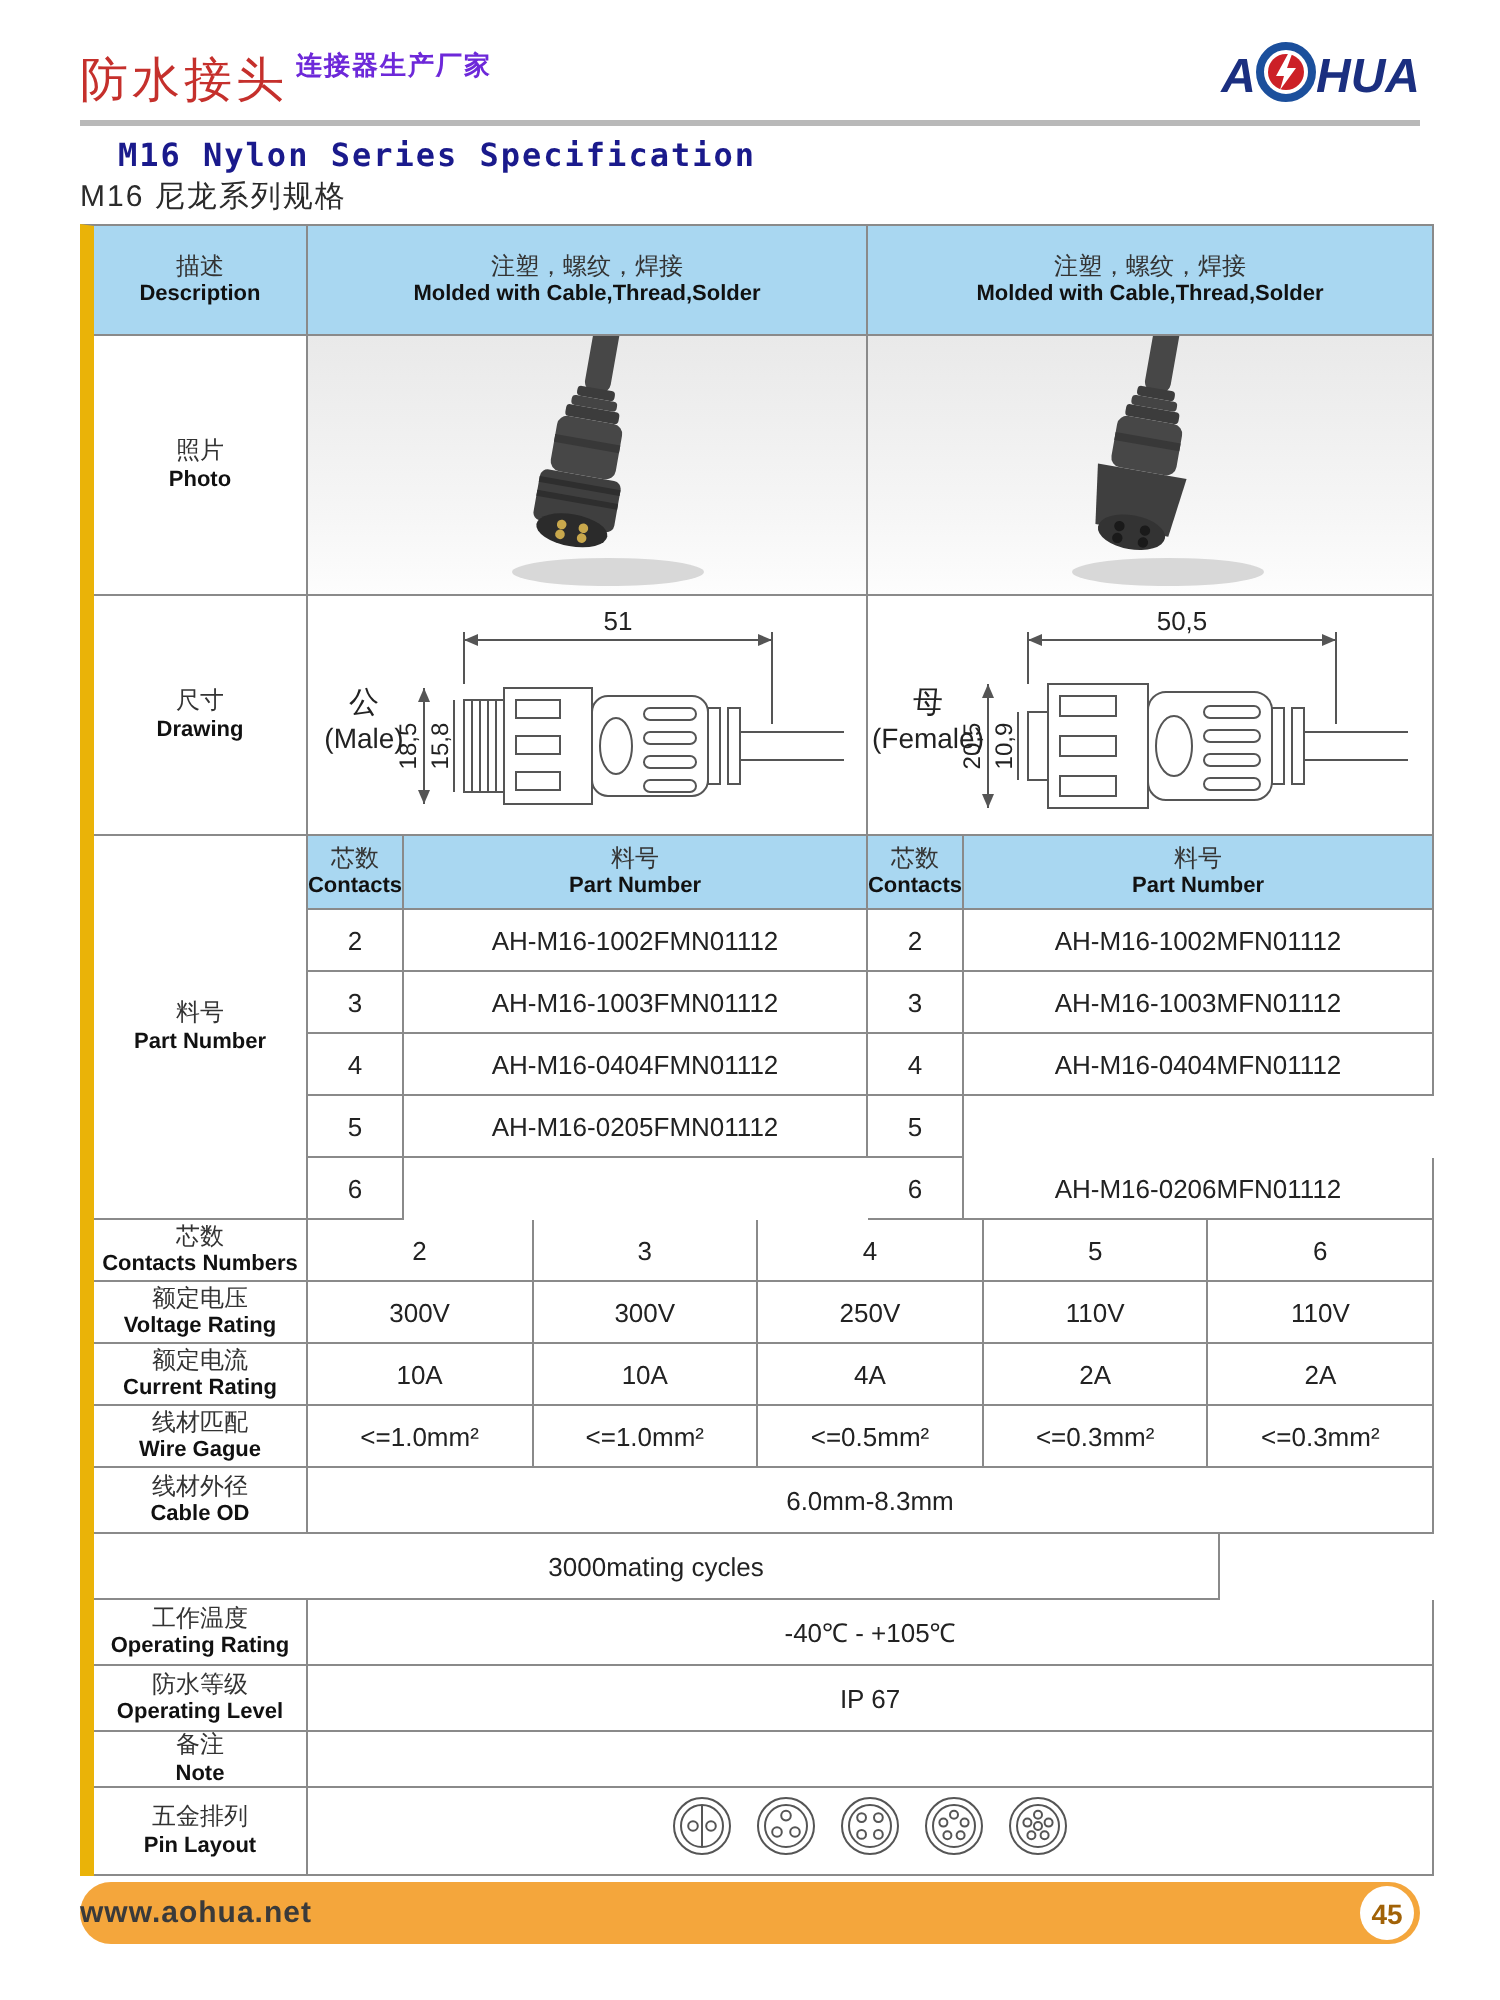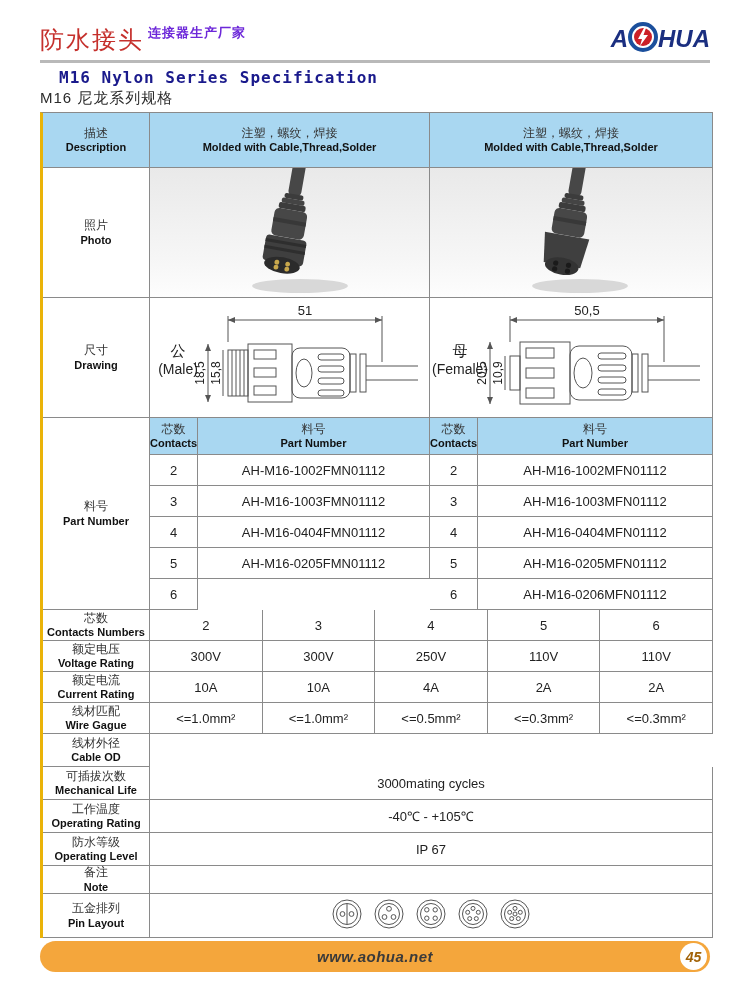--- a/index.html
+++ b/index.html
@@ -16,21 +16,21 @@
   .logo-txt{font-size:24px;font-weight:800;font-style:italic;color:#1b2f80;letter-spacing:0;}
   .hdr-rule{position:absolute;left:40px;top:60px;width:670px;height:3px;background:#b9b9b9;}
 
   
   .title-en{position:absolute;left:40px;top:68px;font-family:"DejaVu Sans Mono",monospace;
             font-weight:700;font-size:16px;color:#1a1a8c;letter-spacing:1px;padding-left:19px;}
   .title-cn{position:absolute;left:40px;top:89px;font-size:15px;color:#2b2b2b;letter-spacing:1px;}
 
   
   .tbl{position:absolute;left:40px;top:112px;width:670px;
-       border-top:1px solid #8a8a8a;border-left:3px solid #eab308;background:#fff;}
+       border-top:1px solid #8a8a8a;border-left:7px solid #eab308;background:#fff;}
   .row{display:flex;}
   .c{box-sizing:border-box;border-right:1px solid #8a8a8a;border-bottom:1px solid #8a8a8a;
      display:flex;flex-direction:column;align-items:center;justify-content:center;
      text-align:center;overflow:hidden;}
   .blue{background:#a9d7f1;}
   .cn{font-size:12px;color:#333;line-height:1.3;}
   .en{font-size:11px;font-weight:700;color:#111;line-height:1.2;}
   .val{font-size:13px;color:#222;}
   .w-label{width:107px;}
   .w-half1{width:280px;}
@@ -42,21 +42,21 @@
   .h37{height:37px;} .h31{height:31px;} .h33{height:33px;}
   .h44{height:44px;} .h28{height:28px;} .h192{height:192px;}
   .stack{display:flex;flex-direction:column;}
   .specvals{display:flex;width:563px;}
   .specvals .c{flex:1;}
   .photo-bg{background:linear-gradient(180deg,#e9e9e9 0%,#f6f6f6 70%,#fdfdfd 100%);padding:0;}
   .pins-wrap{display:flex;gap:10px;align-items:center;justify-content:center;}
 
   
   .footer-bar{position:absolute;left:40px;top:941px;width:670px;height:31px;
-              background:#f4a63c;border-radius:16px;display:flex;align-items:center;justify-content:center;font-style:italic;}
+              background:#f4a63c;border-radius:16px;display:flex;align-items:center;}
   .footer-url{font-size:15px;font-weight:700;color:#3a3a3a;letter-spacing:.5px;}
   .page-badge{position:absolute;right:3px;top:2px;width:27px;height:27px;border-radius:50%;
               background:#fff;display:flex;align-items:center;justify-content:center;
               font-size:14px;font-weight:700;color:#a16207;}
   svg text{font-family:"Liberation Sans",sans-serif;}
 </style>
 </head>
 <body>
 
 <div class="page">
@@ -278,21 +278,20 @@
         <div class="row">
           <div class="c w-c h31 val">3</div>
           <div class="c w-p2 h31 val">AH-M16-1003MFN01112</div>
         </div>
         <div class="row">
           <div class="c w-c h31 val">4</div>
           <div class="c w-p2 h31 val">AH-M16-0404MFN01112</div>
         </div>
         <div class="row">
           <div class="c w-c h31 val">5</div>
-          <div class="c w-p2 h31 val">AH-M16-0205MFN01112</div>
         </div>
         <div class="row">
           <div class="c w-c h31 val">6</div>
           <div class="c w-p2 h31 val">AH-M16-0206MFN01112</div>
         </div>
       </div>
     </div>
 
     <div class="row">
       <div class="c w-label h31">
@@ -345,26 +344,23 @@
         <div class="c h31 val">&lt;=0.3mm²</div>
         <div class="c h31 val">&lt;=0.3mm²</div>
       </div>
     </div>
 
     <div class="row">
       <div class="c w-label h33">
         <span class="cn">线材外径</span>
         <span class="en">Cable OD</span>
       </div>
-    </div>
-    <div class="row">
-      <div class="c w-label h33">
-        <span class="cn">可插拔次数</span>
-        <span class="en">Mechanical Life</span>
-      </div>
+      <div class="c h33 val" style="width:563px;">6.0mm-8.3mm</div>
+    </div>
+    <div class="row">
       <div class="c h33 val" style="width:563px;">3000mating cycles</div>
     </div>
     <div class="row">
       <div class="c w-label h33">
         <span class="cn">工作温度</span>
         <span class="en">Operating Rating</span>
       </div>
       <div class="c h33 val" style="width:563px;">-40℃ - +105℃</div>
     </div>
     <div class="row">

